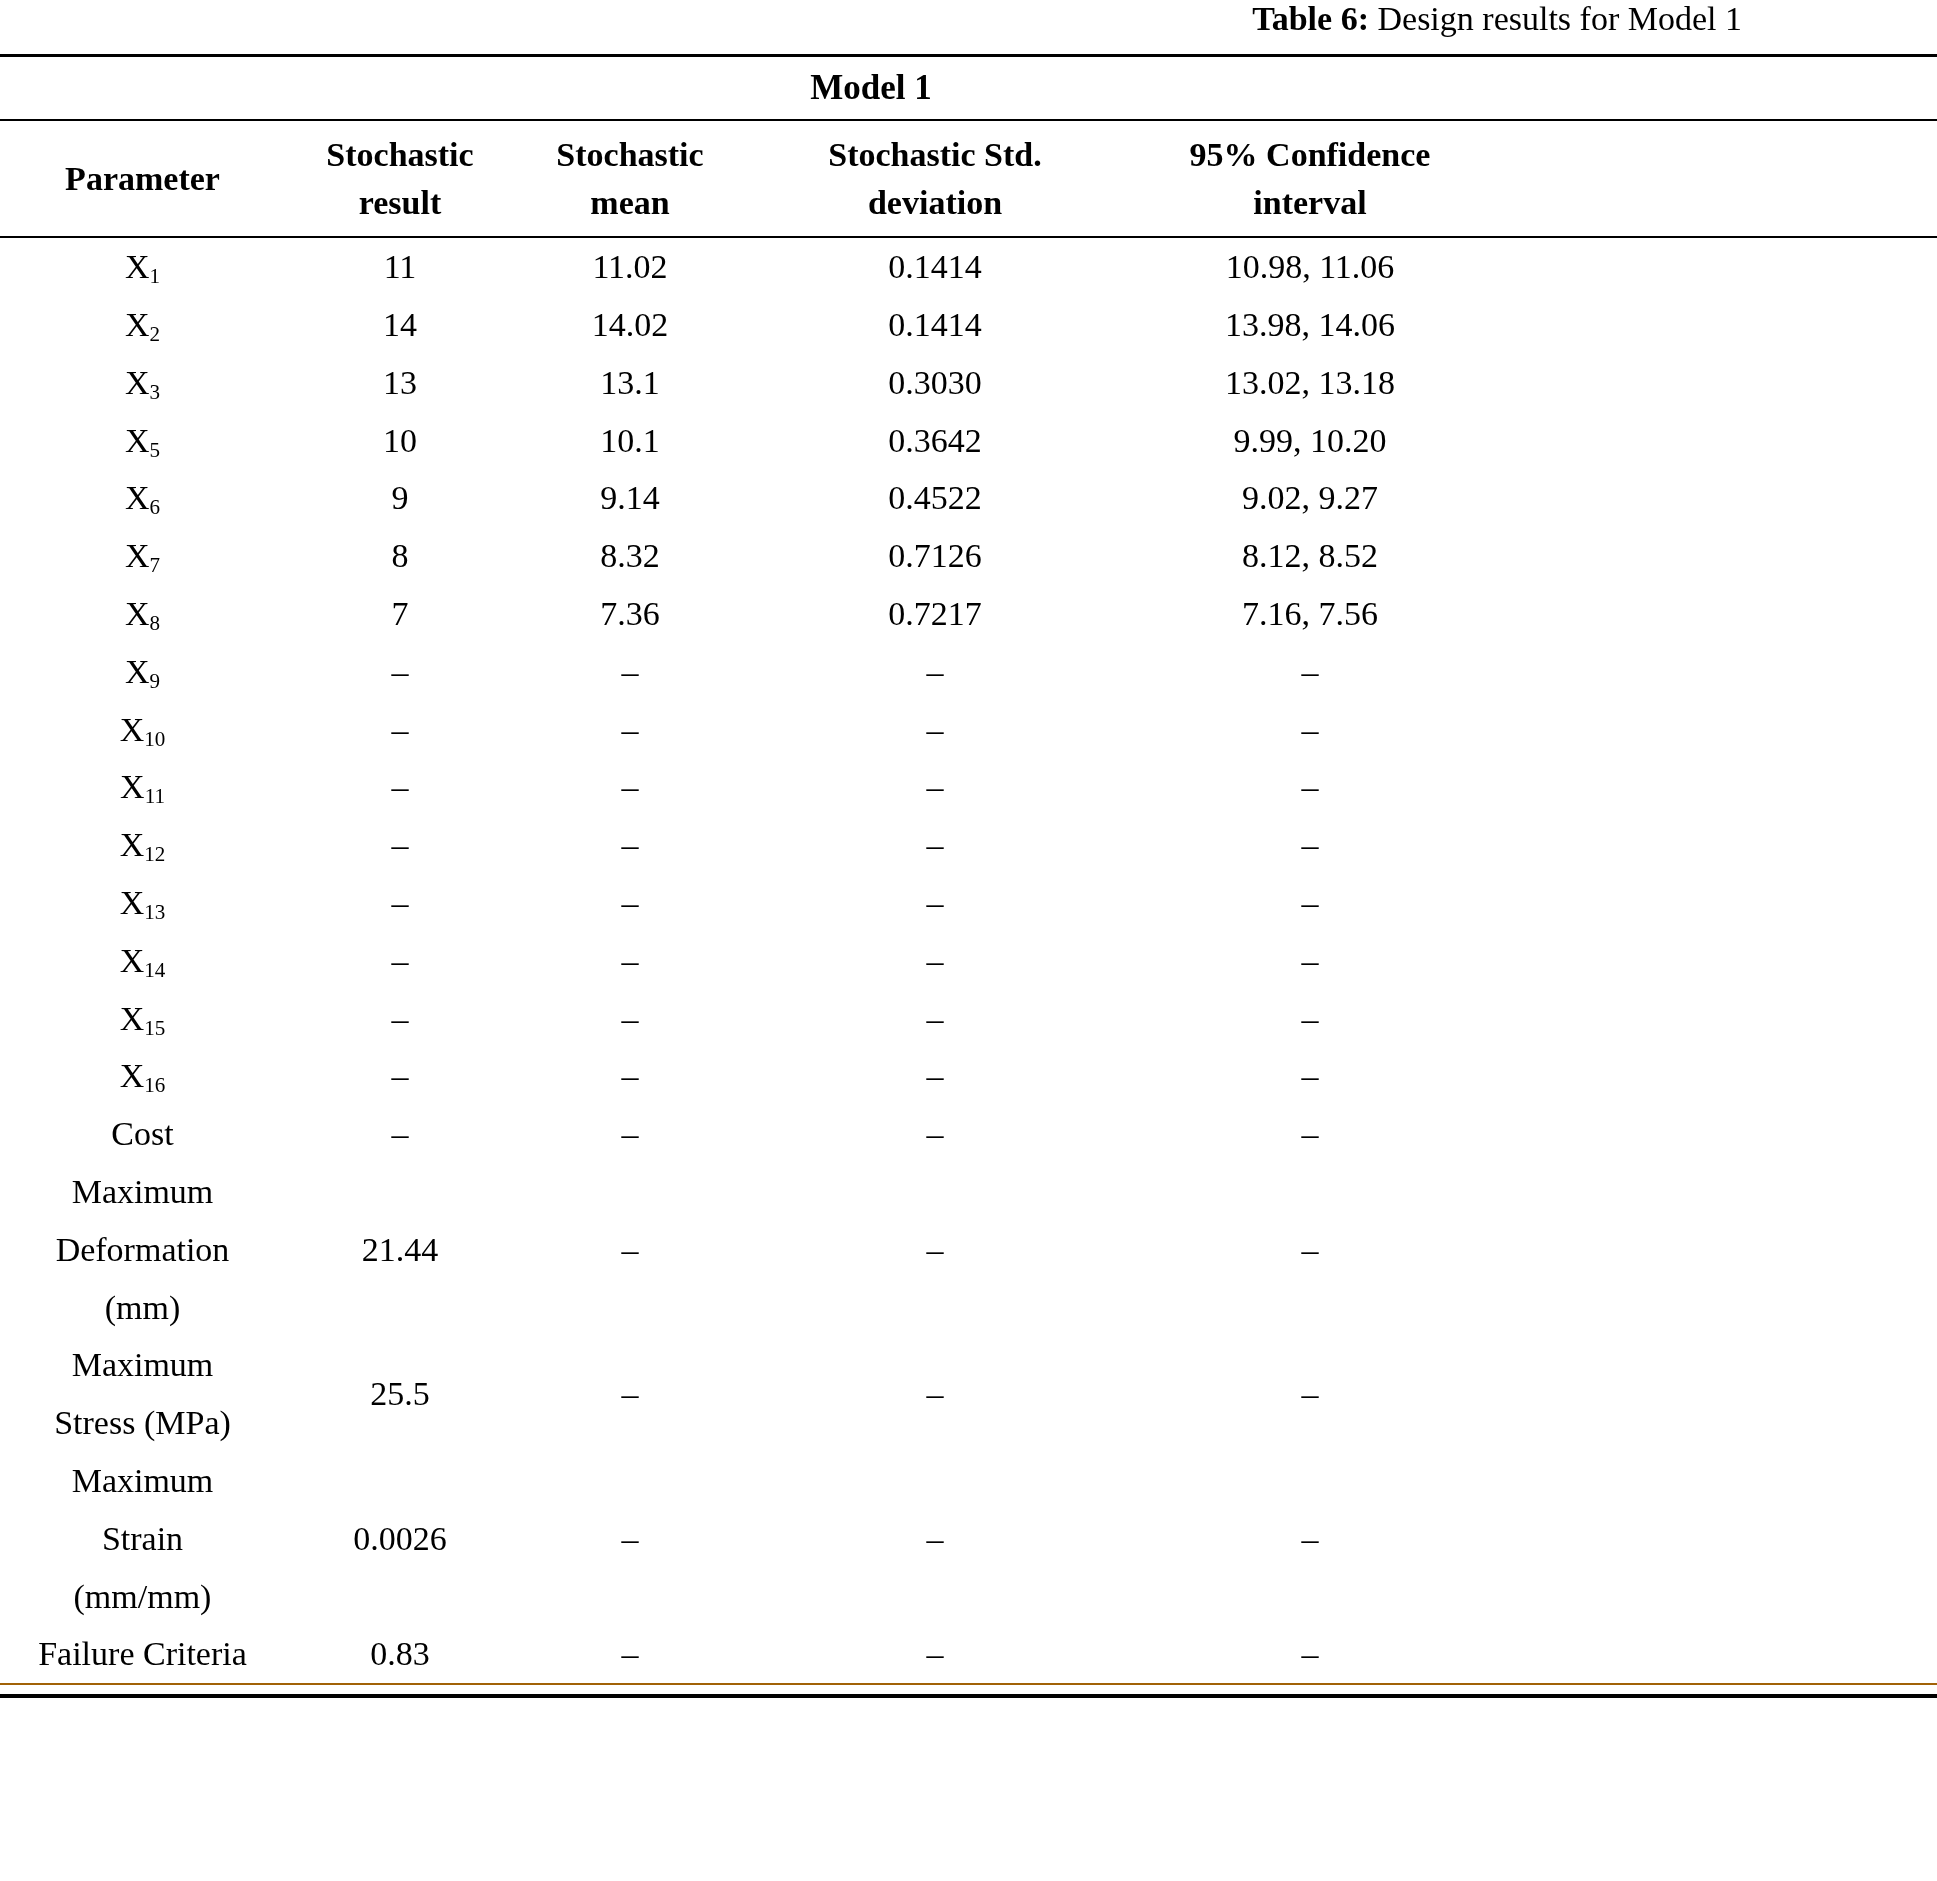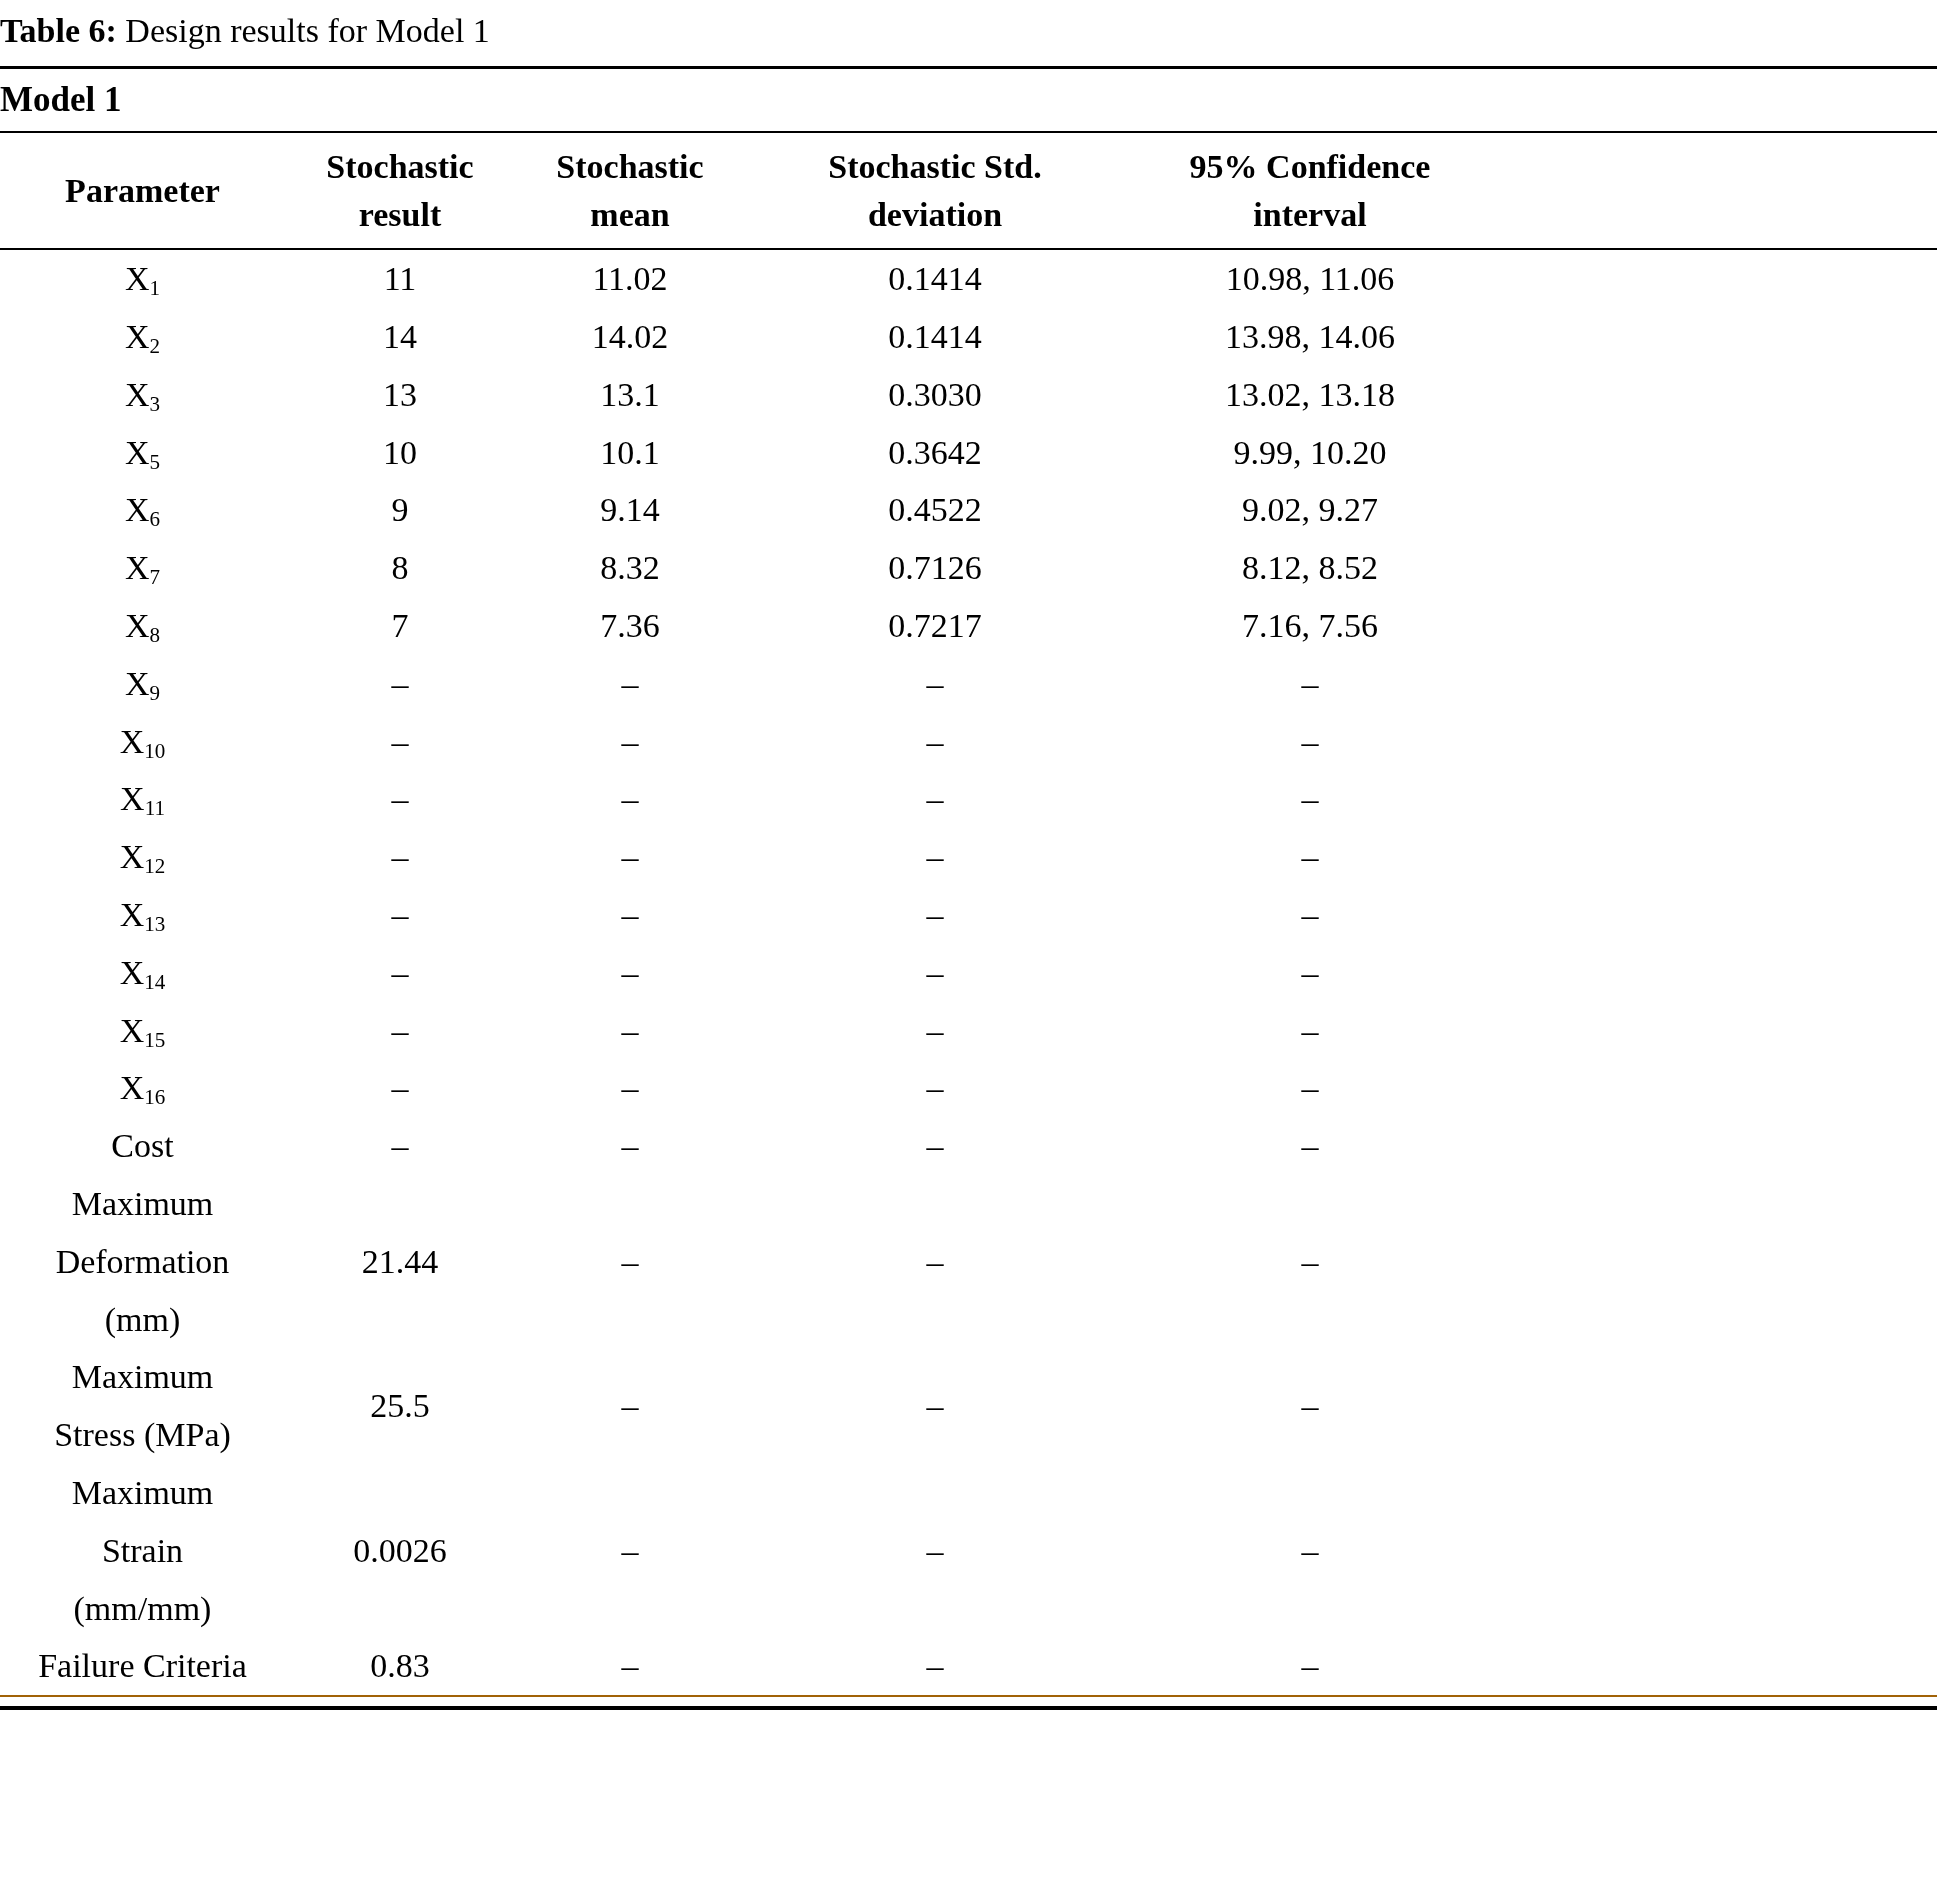--- a/index.html
+++ b/index.html
@@ -10,42 +10,42 @@
   }
   body {
     width: 1937px;
     height: 1881px;
     overflow: hidden;
     font-family: "Liberation Serif", "DejaVu Serif", serif;
     font-size: 34px;
   }
   .caption {
     width: 1742px;
-    text-align: left;
-    padding: 12px 0 16px 0;
+    text-align: right;
+    padding: 0 0 16px 0;
     font-size: 34px;
   }
   .caption .cap-label { font-weight: bold; }
   table.results {
     width: 1937px;
     border-collapse: collapse;
     border-top: 3px solid #000;
     table-layout: fixed;
   }
   col.c-param { width: 285px; }
   col.c-result { width: 230px; }
   col.c-mean { width: 230px; }
   col.c-std { width: 380px; }
   col.c-ci { width: 370px; }
   col.c-fill { width: auto; }
   tr.title-row td {
     border-bottom: 2px solid #000;
     font-weight: bold;
     font-size: 35px;
-    text-align: left;
+    text-align: center;
     padding: 11px 195px 11px 0;
   }
   tr.header-row th {
     border-bottom: 2px solid #000;
     font-weight: bold;
     font-size: 34px;
     text-align: center;
     vertical-align: middle;
     line-height: 1.4;
     padding: 10px 4px;

